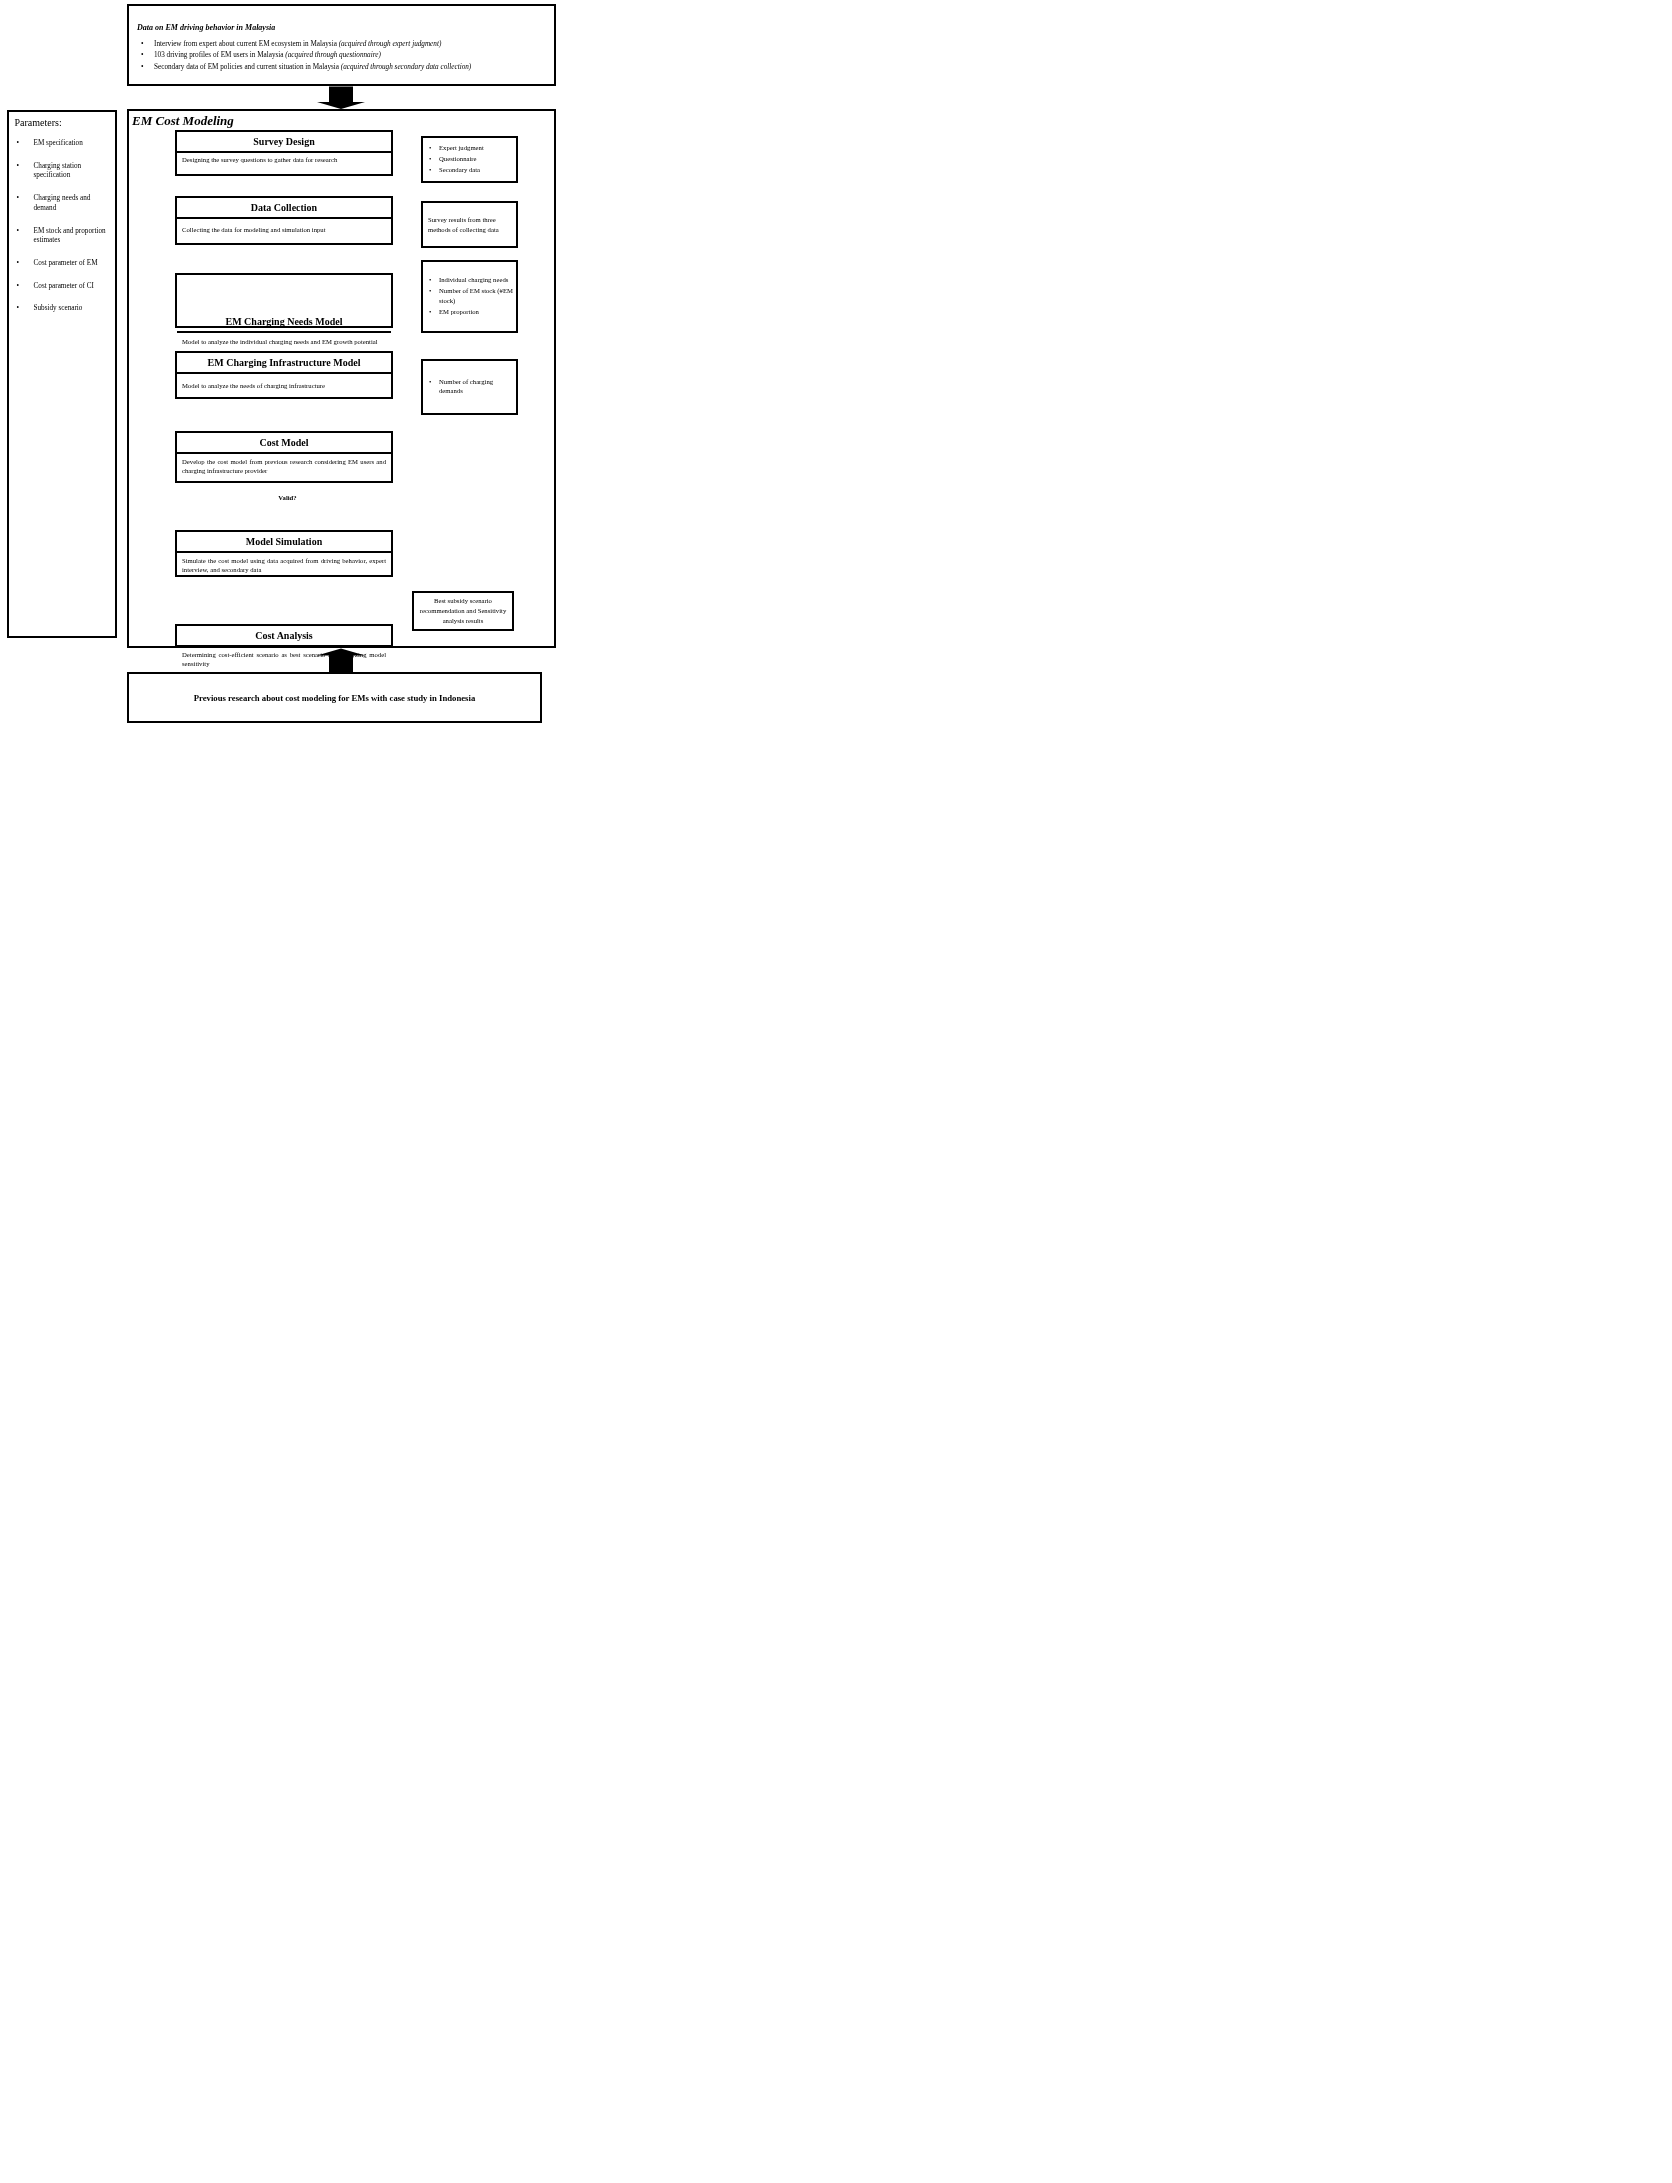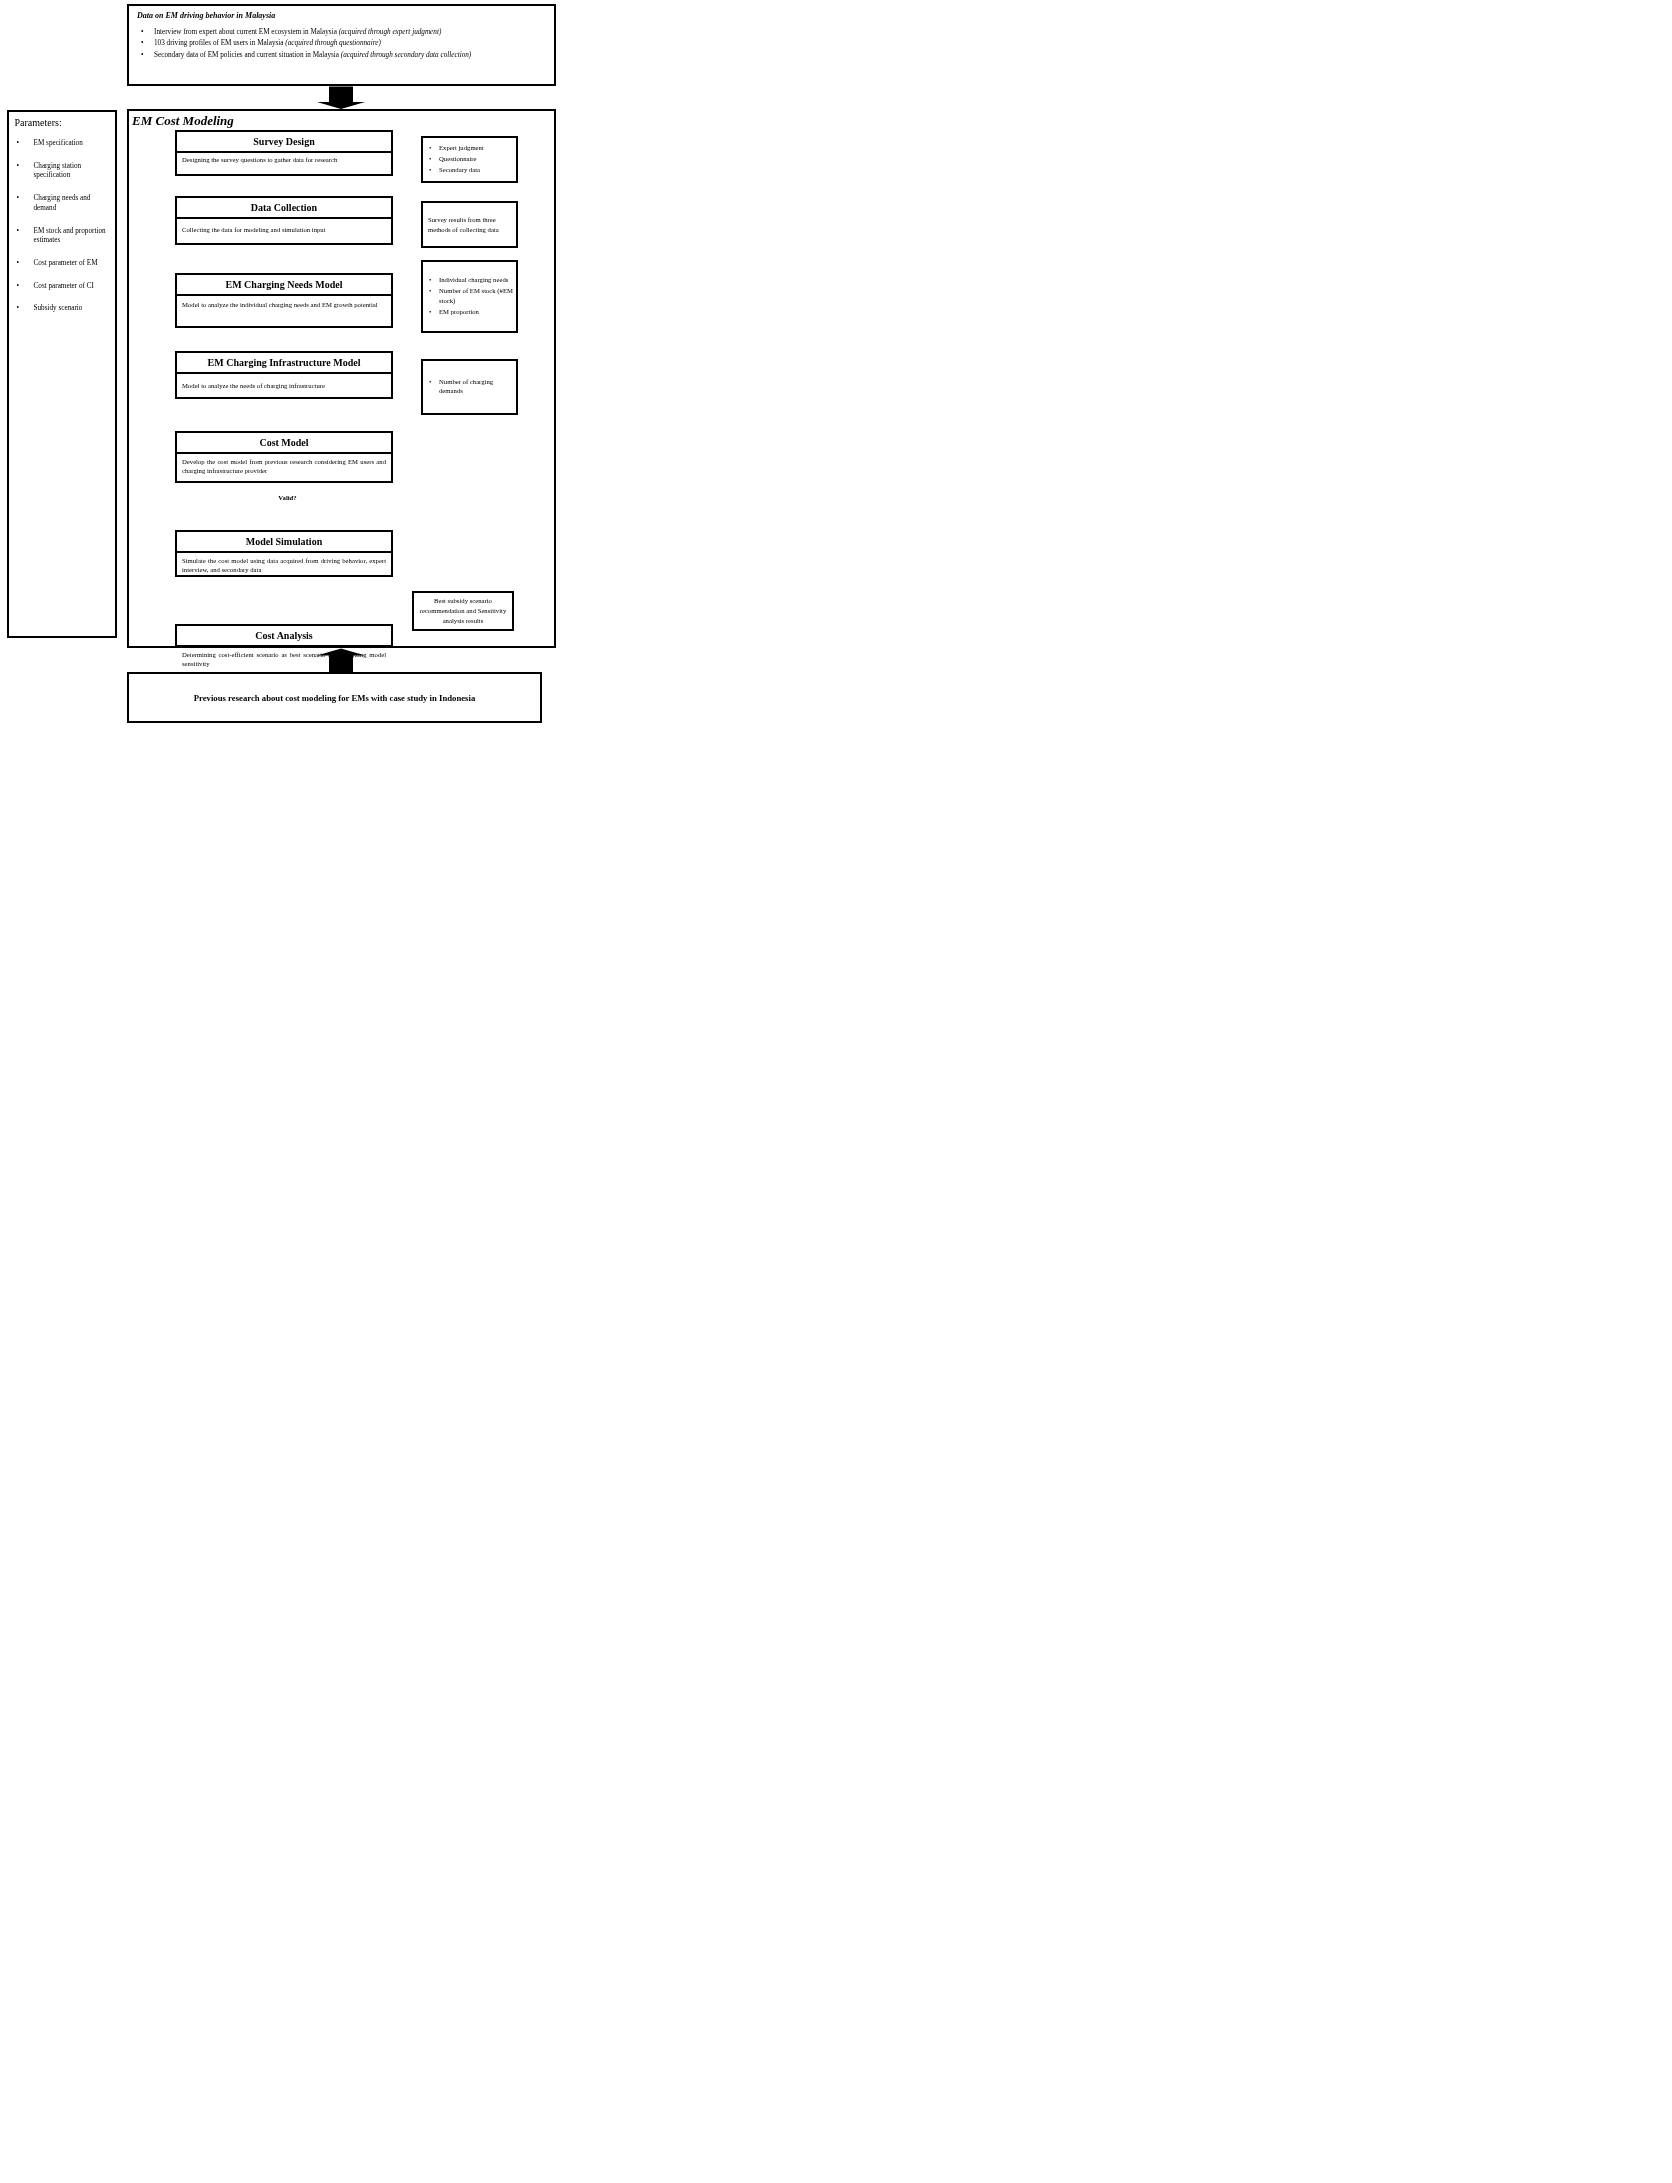--- a/index.html
+++ b/index.html
@@ -7,21 +7,21 @@
     position:relative;
     width:560px;height:731px;
     background:#ffffff;
     font-family:"Liberation Serif","DejaVu Serif",serif;
     color:#000;
   }
   .abs{position:absolute;box-sizing:border-box;}
   .box{border:2px solid #000;background:#fff;}
 
   
-  .top-box{left:127px;top:4px;width:429px;height:82px;padding:5px 8px;}
+  .top-box{left:127px;top:4px;width:429px;height:82px;padding:17px 8px;}
   .top-title{font-weight:bold;font-style:italic;font-size:8px;margin-bottom:7px;}
   .top-bullets .bullet-item{font-size:7.2px;line-height:1.45;}
 
   
   .bullet-item{position:relative;padding-left:17px;margin-bottom:1px;}
   .bullet-item::before{content:"\2022";position:absolute;left:4px;top:0;}
   .i{font-style:italic;}
 
   
   .params-box{left:6.5px;top:110px;width:110px;height:528px;padding:5px 6px;}
@@ -186,21 +186,21 @@
     <div class="flow-head" style="height:16.5px;">Survey Design</div>
     <div class="flow-body">Designing the survey questions to gather data for research</div>
   </div>
 
   <div class="abs box flow-box" style="top:196px;height:49px;">
     <div class="flow-head" style="height:16.5px;">Data Collection</div>
     <div class="flow-body" style="padding-top:6px;">Collecting the data for modeling and simulation input</div>
   </div>
 
   <div class="abs box flow-box" style="top:273px;height:55px;">
-    <div class="flow-head" style="height:16.5px;">EM Charging Needs Model</div>
+    <div class="flow-head" style="height:16.5px;margin-top:37px;">EM Charging Needs Model</div>
     <div class="flow-body" style="padding-top:4.5px;">Model to analyze the individual charging needs and EM growth potential</div>
   </div>
 
   <div class="abs box flow-box" style="top:351px;height:48px;">
     <div class="flow-head" style="height:17px;">EM Charging Infrastructure Model</div>
     <div class="flow-body" style="padding-top:7px;">Model to analyze the needs of charging infrastructure</div>
   </div>
 
   <div class="abs box flow-box" style="top:431px;height:52px;">
     <div class="flow-head" style="height:17px;">Cost Model</div>

